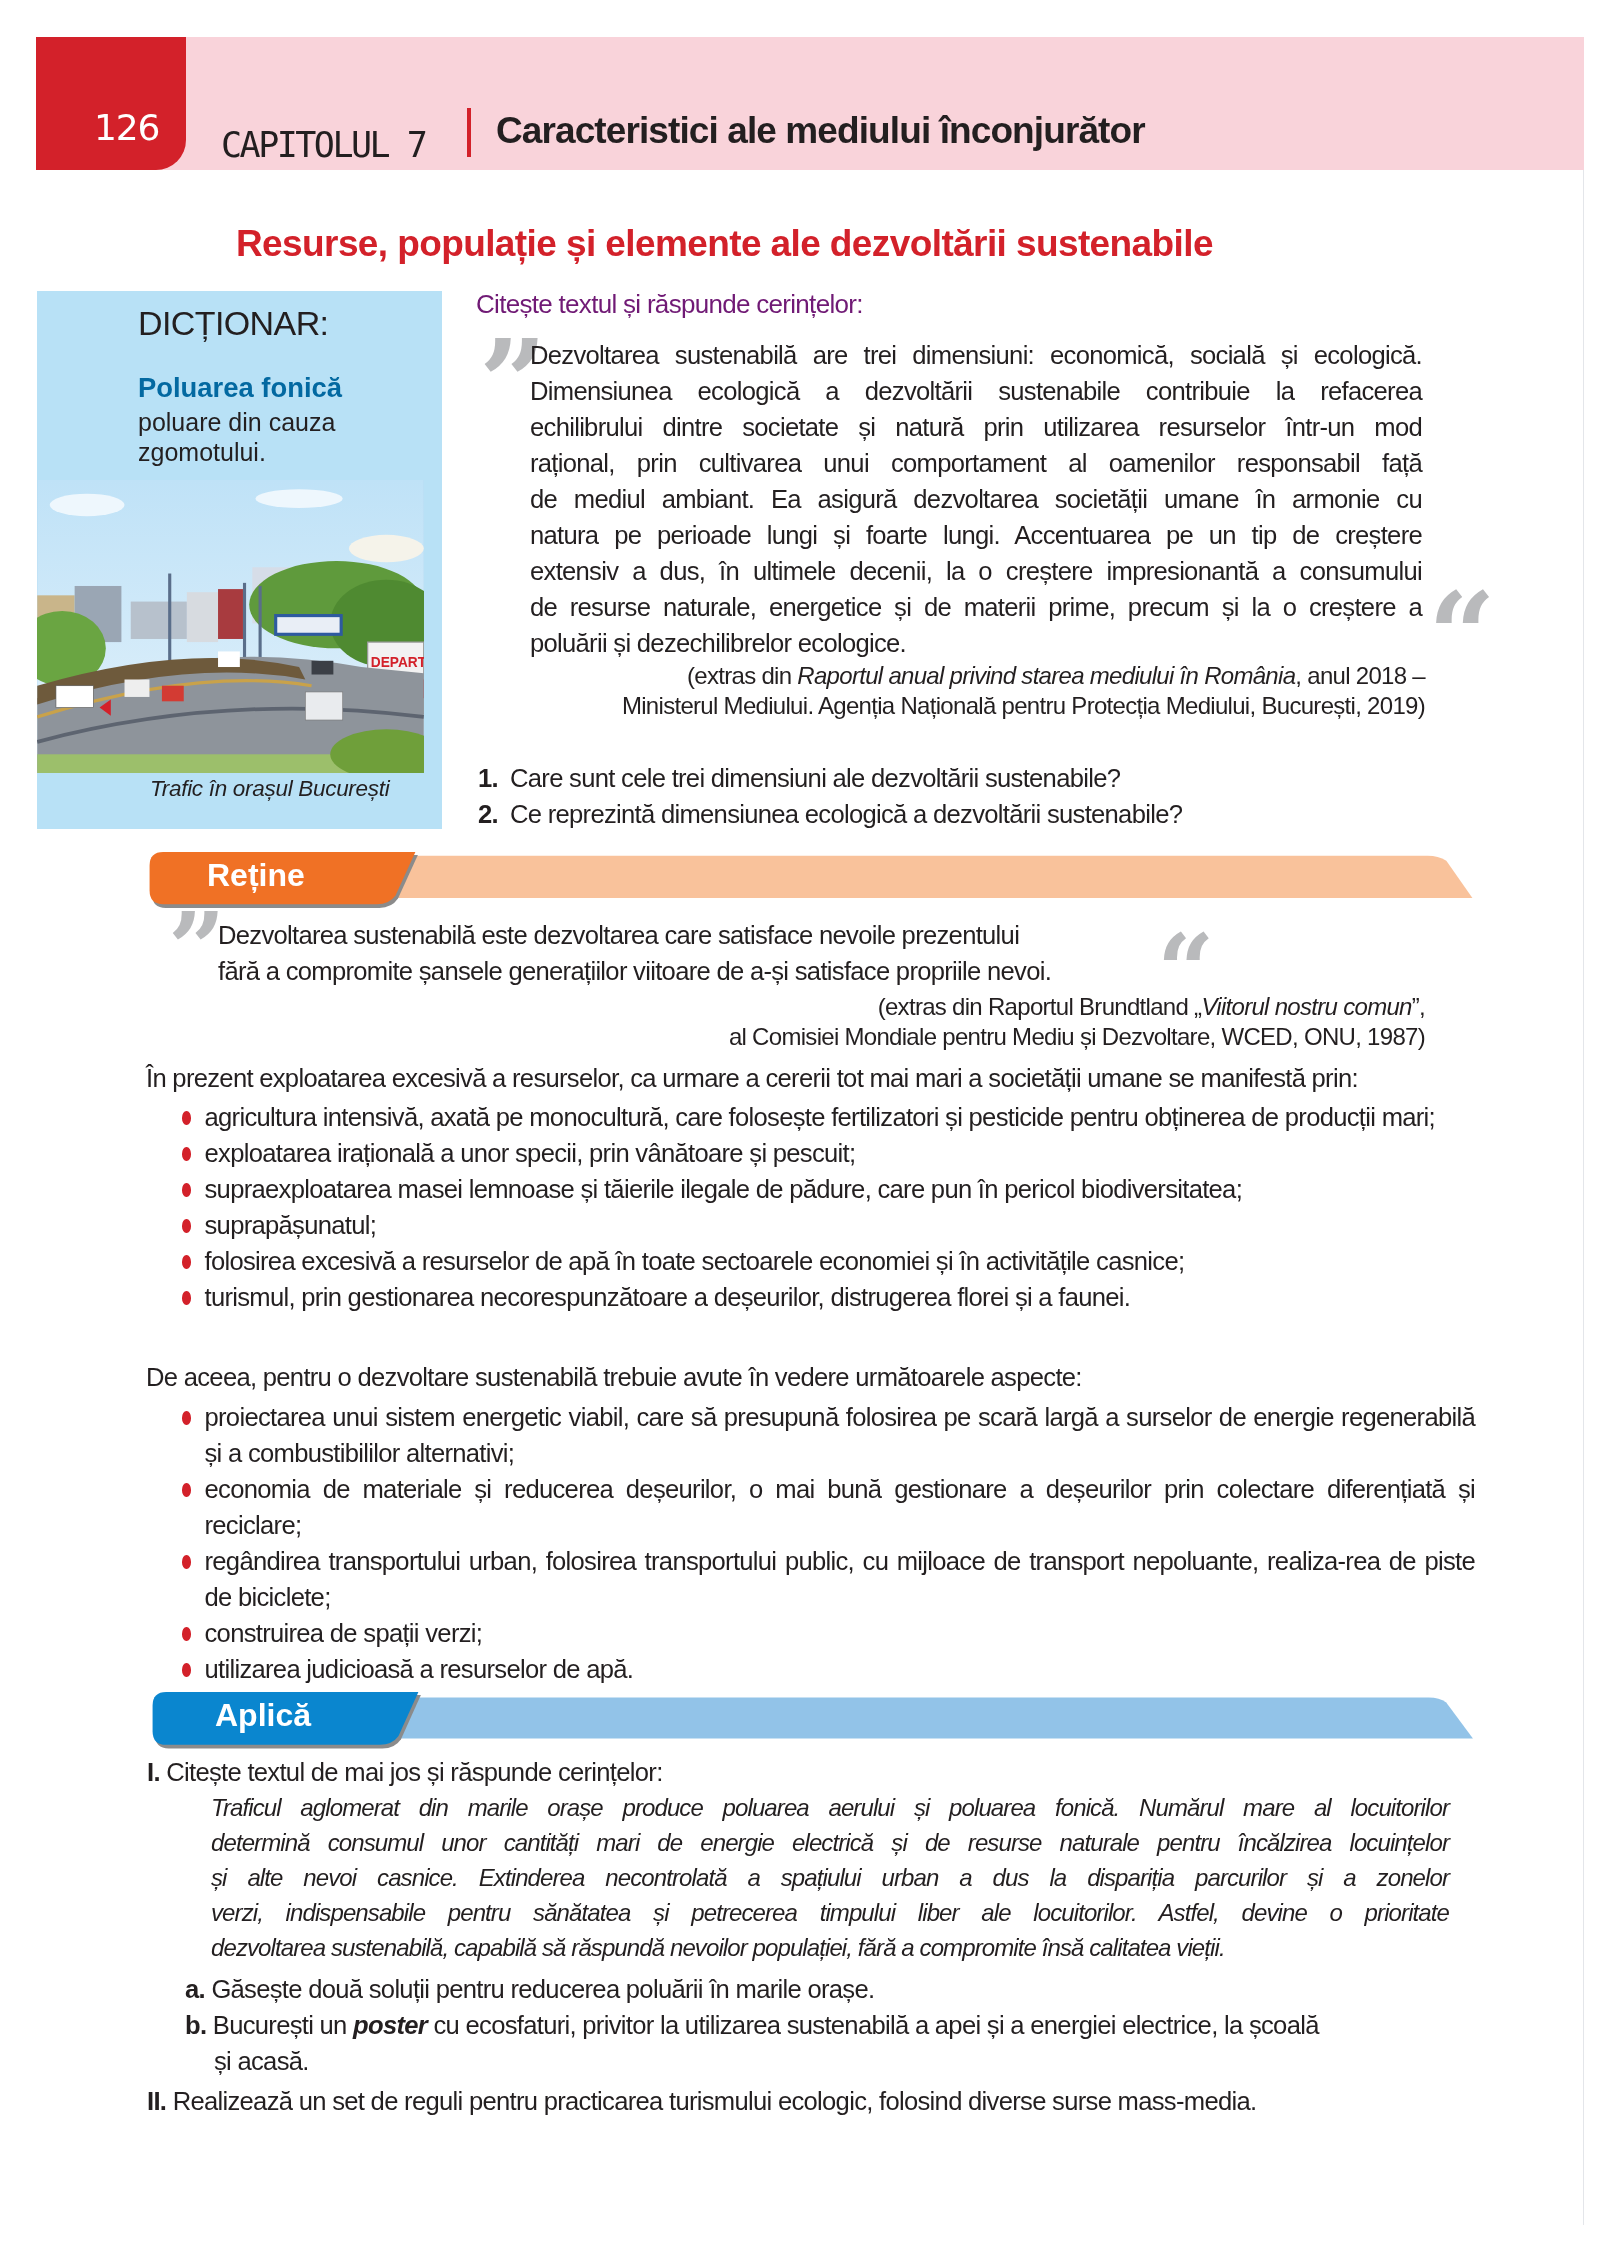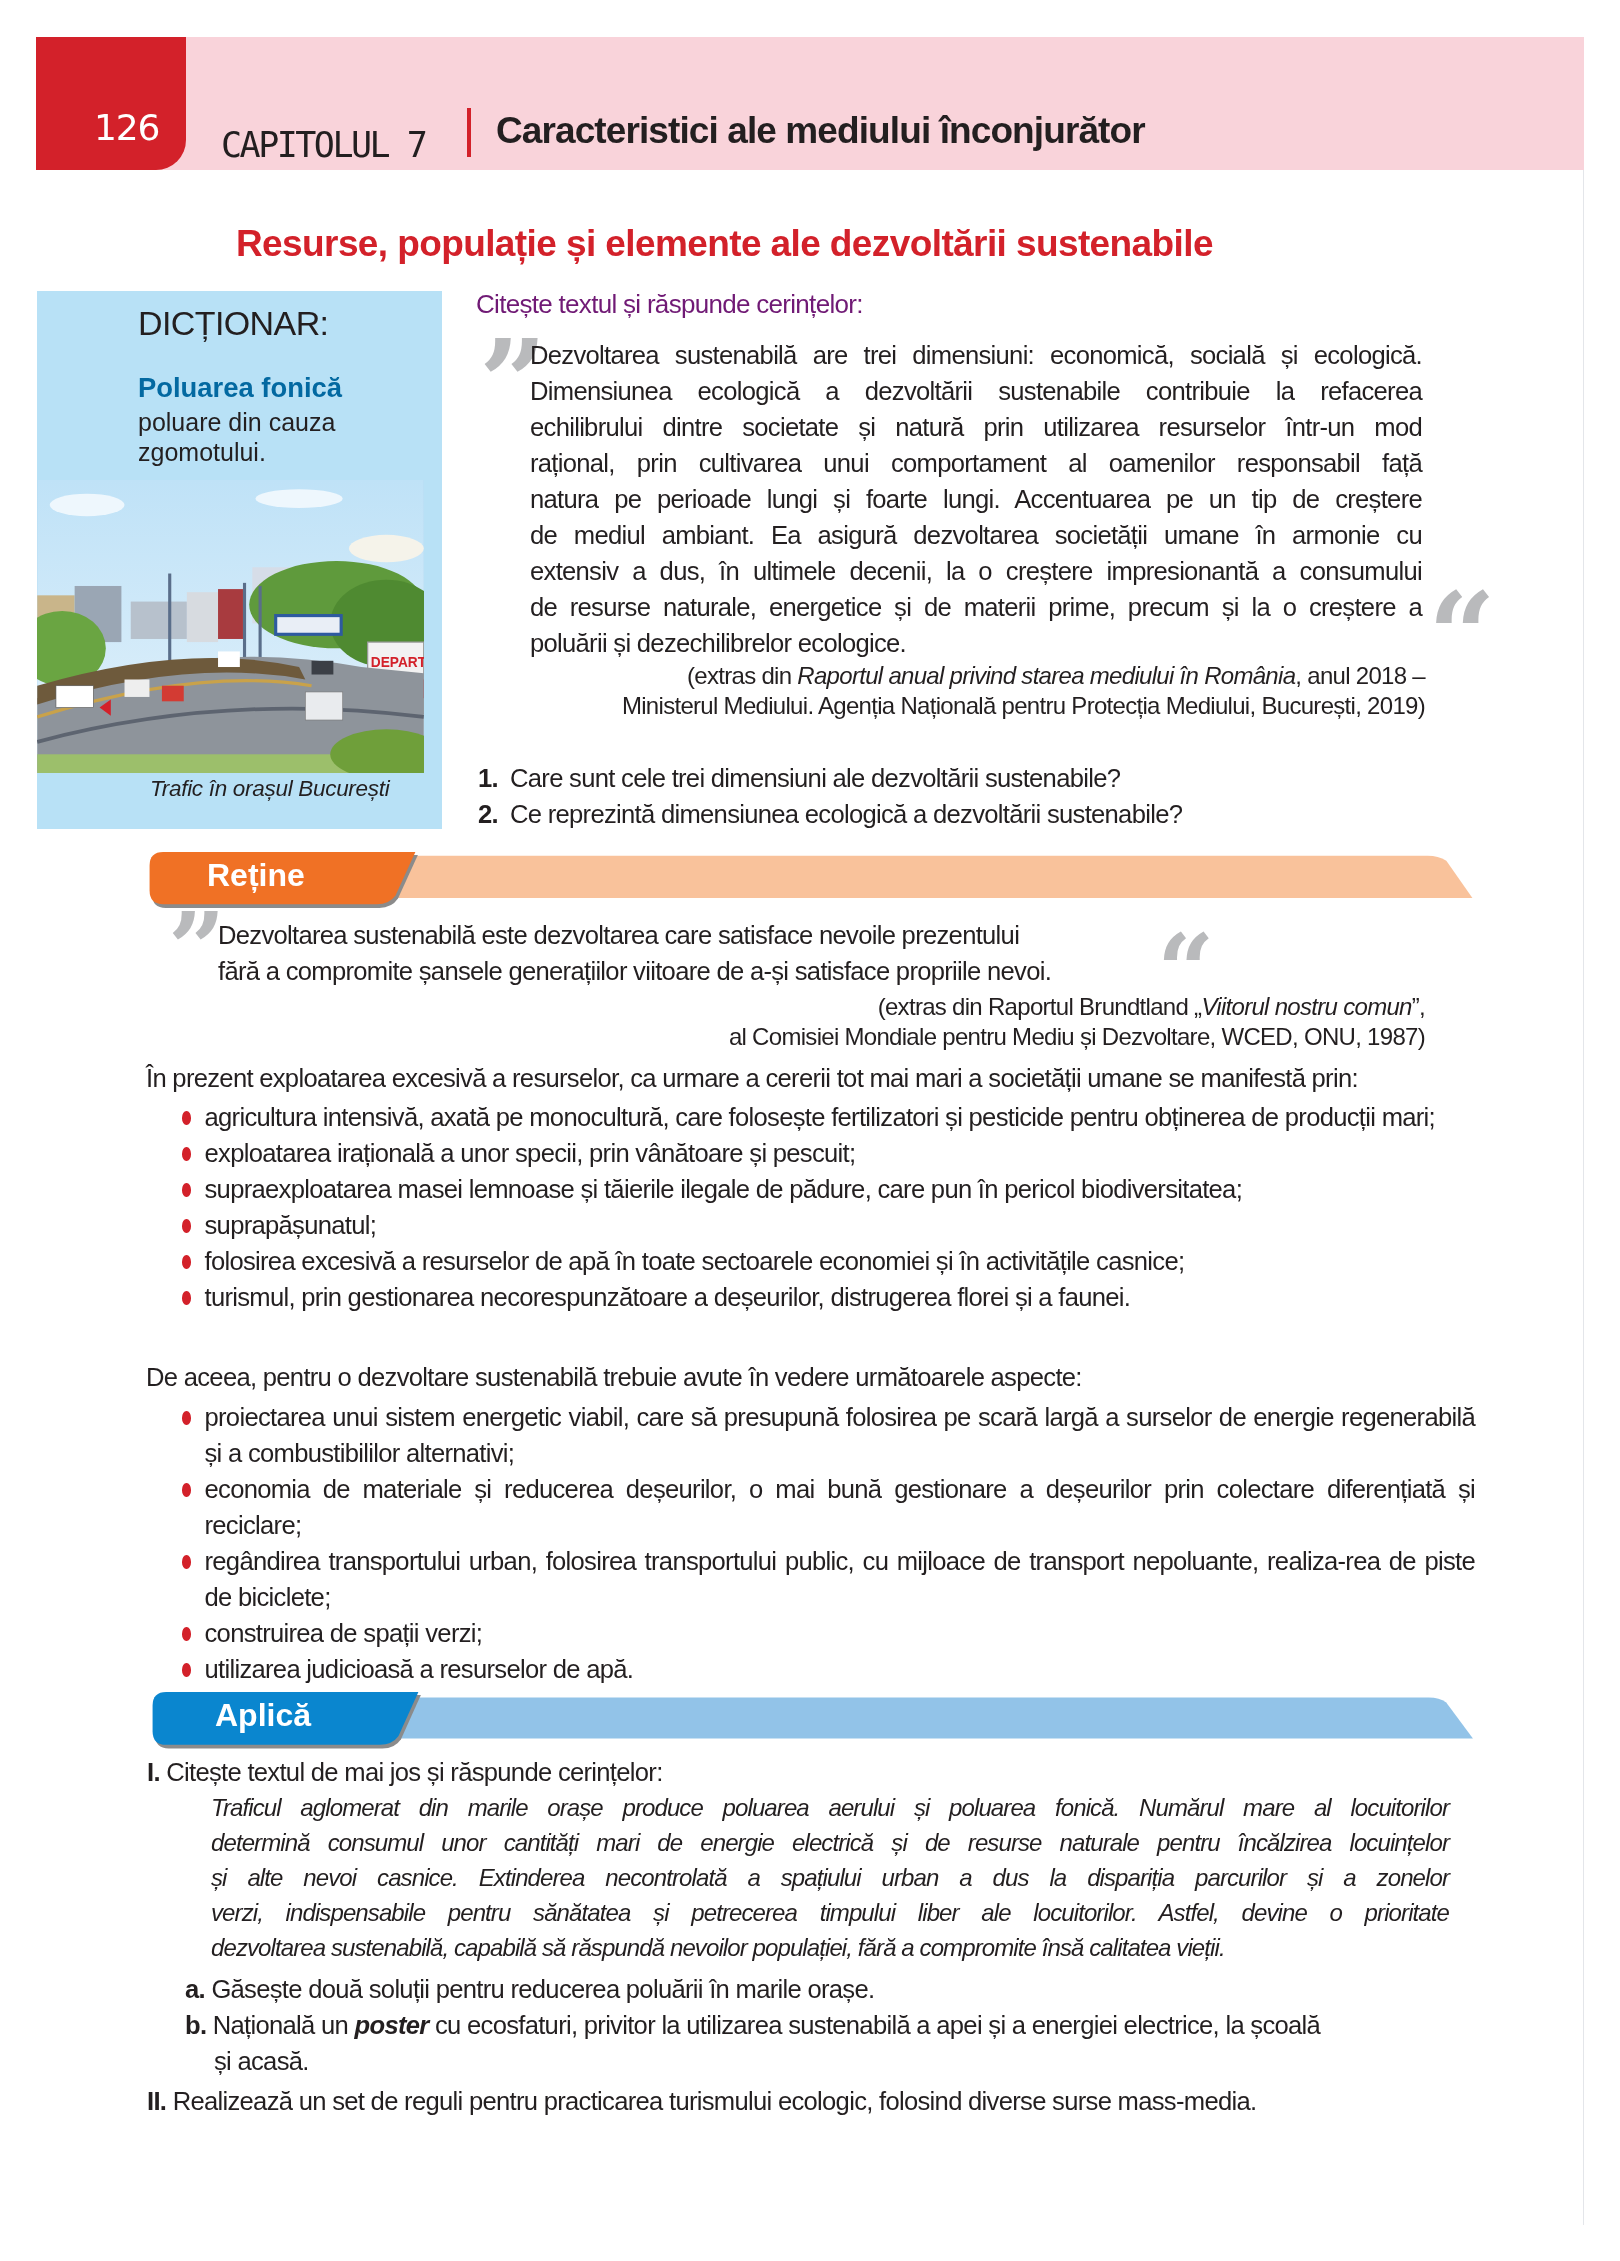--- a/index.html
+++ b/index.html
@@ -126,22 +126,22 @@
 </div>
 <div class="abs photo-caption">Trafic în orașul București</div>
 
 <div class="abs instr">Citește textul și răspunde cerințelor:</div>
 <div class="abs quote-open">”</div>
 <div class="abs reading">
   <span class="line">Dezvoltarea sustenabilă are trei dimensiuni: economică, socială și ecologică.</span>
   <span class="line">Dimensiunea ecologică a dezvoltării sustenabile contribuie la refacerea</span>
   <span class="line">echilibrului dintre societate și natură prin utilizarea resurselor într-un mod</span>
   <span class="line">rațional, prin cultivarea unui comportament al oamenilor responsabil față</span>
+  <span class="line">de mediul ambiant. Ea asigură dezvoltarea societății umane în armonie cu</span>
   <span class="line">natura pe perioade lungi și foarte lungi. Accentuarea pe un tip de creștere</span>
-  <span class="line">de mediul ambiant. Ea asigură dezvoltarea societății umane în armonie cu</span>
   <span class="line">extensiv a dus, în ultimele decenii, la o creștere impresionantă a consumului</span>
   <span class="line">de resurse naturale, energetice și de materii prime, precum și la o creștere a</span>
   <span class="line last">poluării și dezechilibrelor ecologice.</span>
 </div>
 <div class="abs quote-close" style="left:1428px; top:577px;">“</div>
 <div class="abs citation" style="top:661px;">
   <div><span>(extras din </span><i>Raportul anual privind starea mediului în România</i><span>, anul 2018 –</span></div>
   <div>Ministerul Mediului. Agenția Națională pentru Protecția Mediului, București, 2019)</div>
 </div>
 <div class="abs questions">
@@ -204,19 +204,19 @@
   <span class="line">Traficul aglomerat din marile orașe produce poluarea aerului și poluarea fonică. Numărul mare al locuitorilor</span>
   <span class="line">determină consumul unor cantități mari de energie electrică și de resurse naturale pentru încălzirea locuințelor</span>
   <span class="line">și alte nevoi casnice. Extinderea necontrolată a spațiului urban a dus la dispariția parcurilor și a zonelor</span>
   <span class="line">verzi, indispensabile pentru sănătatea și petrecerea timpului liber ale locuitorilor.  Astfel, devine o prioritate</span>
   <span class="line last">dezvoltarea sustenabilă, capabilă să răspundă nevoilor populației, fără a compromite însă calitatea vieții.</span>
 </div>
 <div class="abs task" style="left:185px; top:1971px;">
   <span class="num">a.</span> <span>Găsește două soluții pentru reducerea poluării în marile orașe.</span>
 </div>
 <div class="abs task" style="left:185px; top:2007px; width:1260px;">
-  <div><span class="num">b.</span> <span>Națională un </span><b><i>poster</i></b><span> cu ecosfaturi, privitor la utilizarea sustenabilă a apei și a energiei electrice, la școală</span></div>
+  <div><span class="num">b.</span> <span>București un </span><b><i>poster</i></b><span> cu ecosfaturi, privitor la utilizarea sustenabilă a apei și a energiei electrice, la școală</span></div>
   <div style="padding-left:29px;">și acasă.</div>
 </div>
 <div class="abs task" style="left:147px; top:2083px;">
   <span class="num">II.</span> <span>Realizează un set de reguli pentru practicarea turismului ecologic, folosind diverse surse mass-media.</span>
 </div>
 
 
 </body></html>

